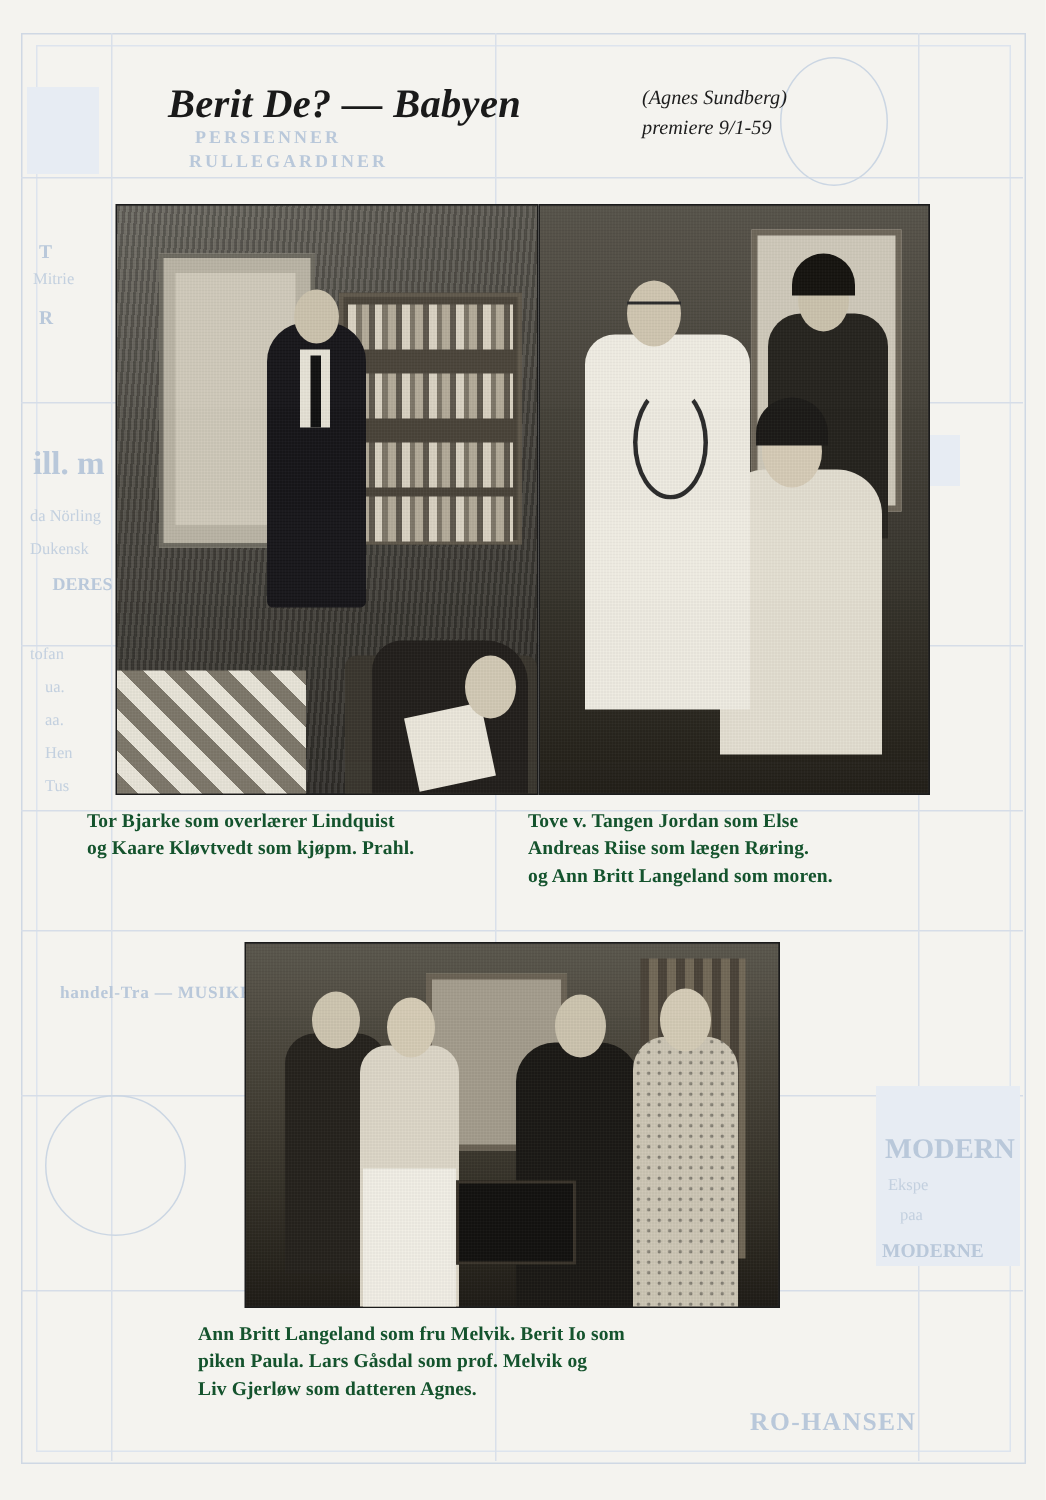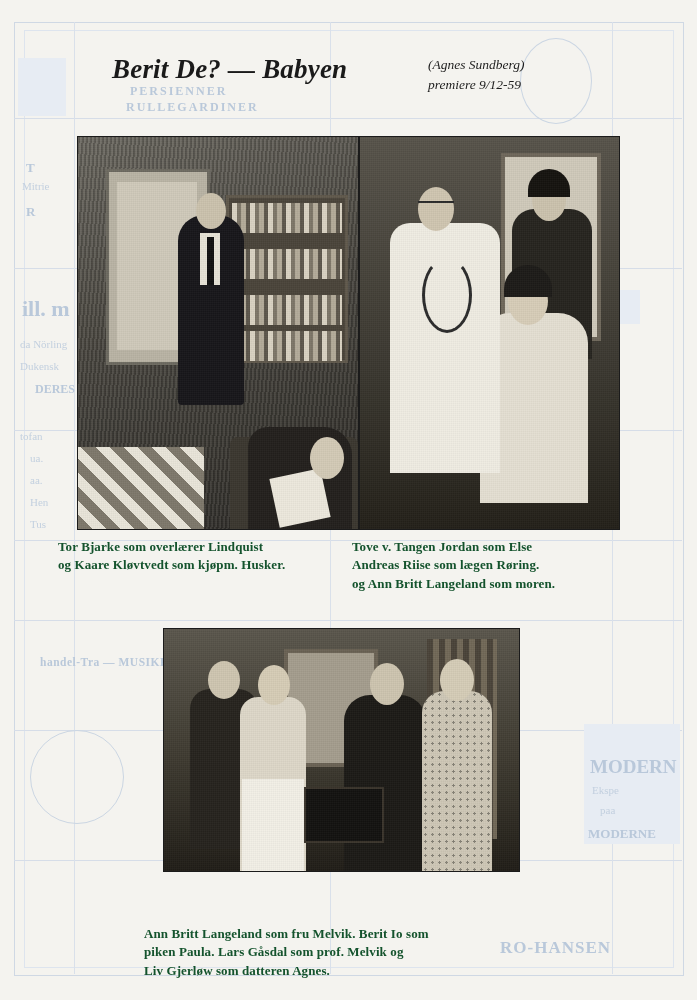--- a/index.html
+++ b/index.html
@@ -226,21 +226,21 @@
     <div class="ghost-text ghost-bold" style="left:500px; top:938px; font-size:17px; letter-spacing:1px;">RO-HANSEN</div>
     <div class="ghost-text ghost-bold" style="left:520px; top:296px; font-size:24px;">B</div>
   </div>
 
   <div class="content">
 
     <div class="title">Berit De? — Babyen</div>
 
     <div class="credit">
       <div>(Agnes Sundberg)</div>
-      <div>premiere 9/12-59</div>
+      <div>premiere 9/1-59</div>
     </div>
 
     <div class="photo" style="left:78px; top:137px; width:280px; height:392px;">
       <div class="p1-bg"></div>
       <div class="p1-wall"></div>
       <div class="p1-shelf">
           <div class="p1-books" style="top:8px;"></div>
           <div class="p1-books" style="top:54px;"></div>
           <div class="p1-books" style="top:100px;"></div>
           <div class="p1-books" style="top:136px;"></div>
@@ -256,21 +256,21 @@
       <div class="p1-sithead"></div>
       <div class="p1-man"></div>
       <div class="p1-shirt"></div>
       <div class="p1-tie"></div>
       <div class="p1-head"></div>
       <div class="grain"></div>
     </div>
 
     <div class="caption" style="left:58px; top:538px; width:320px;">
       <div>Tor Bjarke som overlærer Lindquist</div>
-      <div>og Kaare Kløvtvedt som kjøpm. Husker.</div>
+      <div>og Kaare Kløvtvedt som kjøpm. Prahl.</div>
     </div>
 
     <div class="photo" style="left:360px; top:137px; width:259px; height:392px;">
       <div class="p2-bg"></div>
       <div class="p2-door"></div>
       <div class="p2-nurse"></div>
       <div class="p2-nhead"></div>
       <div class="p2-nhair"></div>
       <div class="p2-woman"></div>
       <div class="p2-whead"></div>
@@ -298,20 +298,20 @@
       <div class="p3-apron"></div>
       <div class="p3-w2h"></div>
       <div class="p3-man"></div>
       <div class="p3-manh"></div>
       <div class="p3-w3"></div>
       <div class="p3-w3h"></div>
       <div class="p3-suitcase"></div>
       <div class="grain"></div>
     </div>
 
-    <div class="caption" style="left:144px; top:880px; width:404px;margin-top:45px;">
+    <div class="caption" style="left:132px; top:880px; width:404px;">
       <div>Ann Britt Langeland som fru Melvik. Berit Io som</div>
       <div>piken Paula. Lars Gåsdal som prof. Melvik og</div>
       <div>Liv Gjerløw som datteren Agnes.</div>
     </div>
 
   </div>
 </div>
 
 </body></html>

